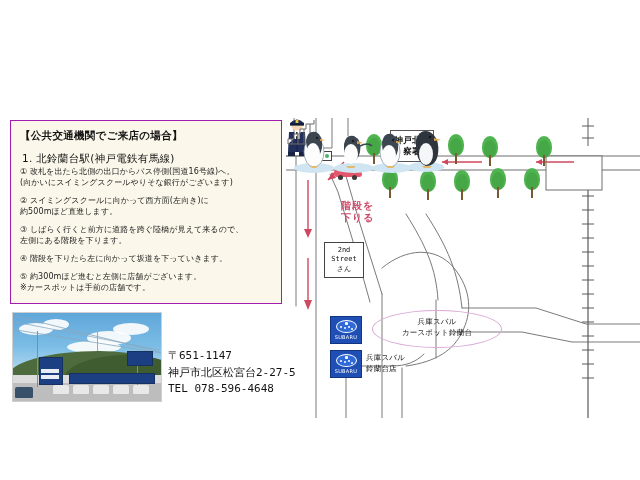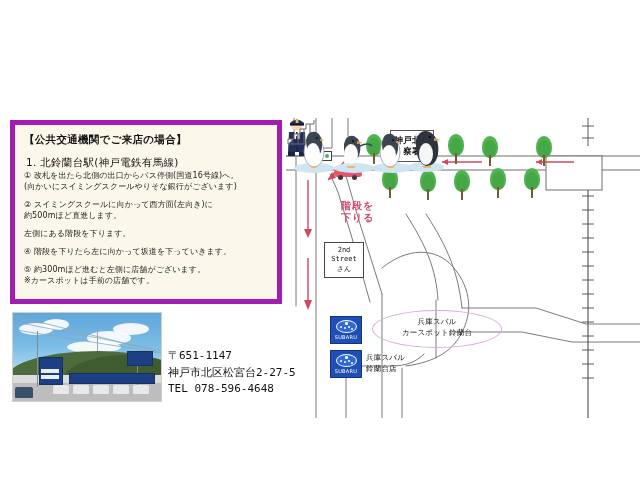--- a/index.html
+++ b/index.html
@@ -17,21 +17,21 @@
     display:flex;align-items:center;justify-content:center;
   }
   .title-text{
     font-size:20px;letter-spacing:3px;color:#1a1a1a;white-space:nowrap;
     font-family:"DejaVu Sans",sans-serif;
   }
 
   
   .info-panel{
     position:absolute;left:10px;top:120px;width:272px;height:184px;
-    background:#fbf7ea;border:5px solid #a21caf;
+    background:#fbf7ea;border:1px solid #a21caf;
     box-sizing:border-box;padding:6px 9px 4px 9px;
   }
   .info-head{font-size:10.5px;color:#141414;letter-spacing:.3px;margin:2px 0 9px 0;font-weight:bold;}
   .info-sub{font-size:10.5px;color:#141414;letter-spacing:.3px;margin:0 0 0 2px;}
   .step{font-size:8px;color:#222;line-height:1.38;margin:0 0 7px 0;letter-spacing:.1px;}
   .step .ln{display:block;}
 
   
   .photo{
     position:absolute;left:12px;top:312px;width:148px;height:88px;
@@ -120,20 +120,21 @@
 
     <div class="step">
       <span class="ln">① 改札を出たら北側の出口からバス停側(国道16号線)へ。</span>
       <span class="ln">(向かいにスイミングスクールやりそな銀行がございます)</span>
     </div>
     <div class="step">
       <span class="ln">② スイミングスクールに向かって西方面(左向き)に</span>
       <span class="ln">約500mほど直進します。</span>
     </div>
     <div class="step">
+      <span class="ln">③ しばらく行くと前方に道路を跨ぐ陸橋が見えて来るので、</span>
       <span class="ln">左側にある階段を下ります。</span>
     </div>
     <div class="step">
       <span class="ln">④ 階段を下りたら左に向かって坂道を下っていきます。</span>
     </div>
     <div class="step">
       <span class="ln">⑤ 約300mほど進むと左側に店舗がございます。</span>
       <span class="ln">※カースポットは手前の店舗です。</span>
     </div>
   </div>

